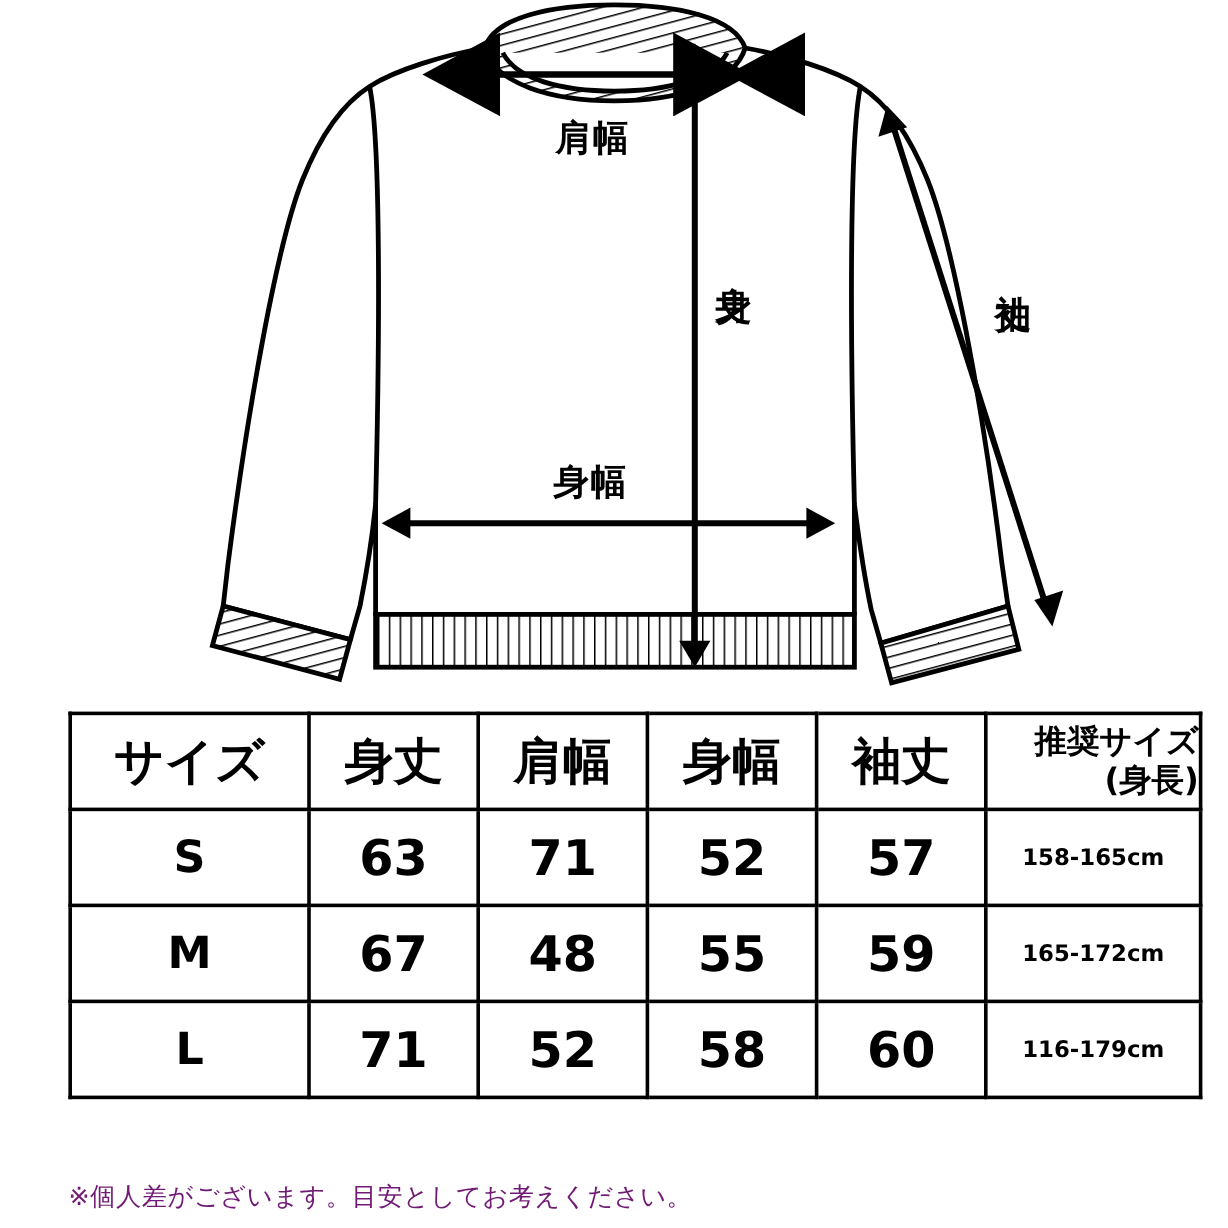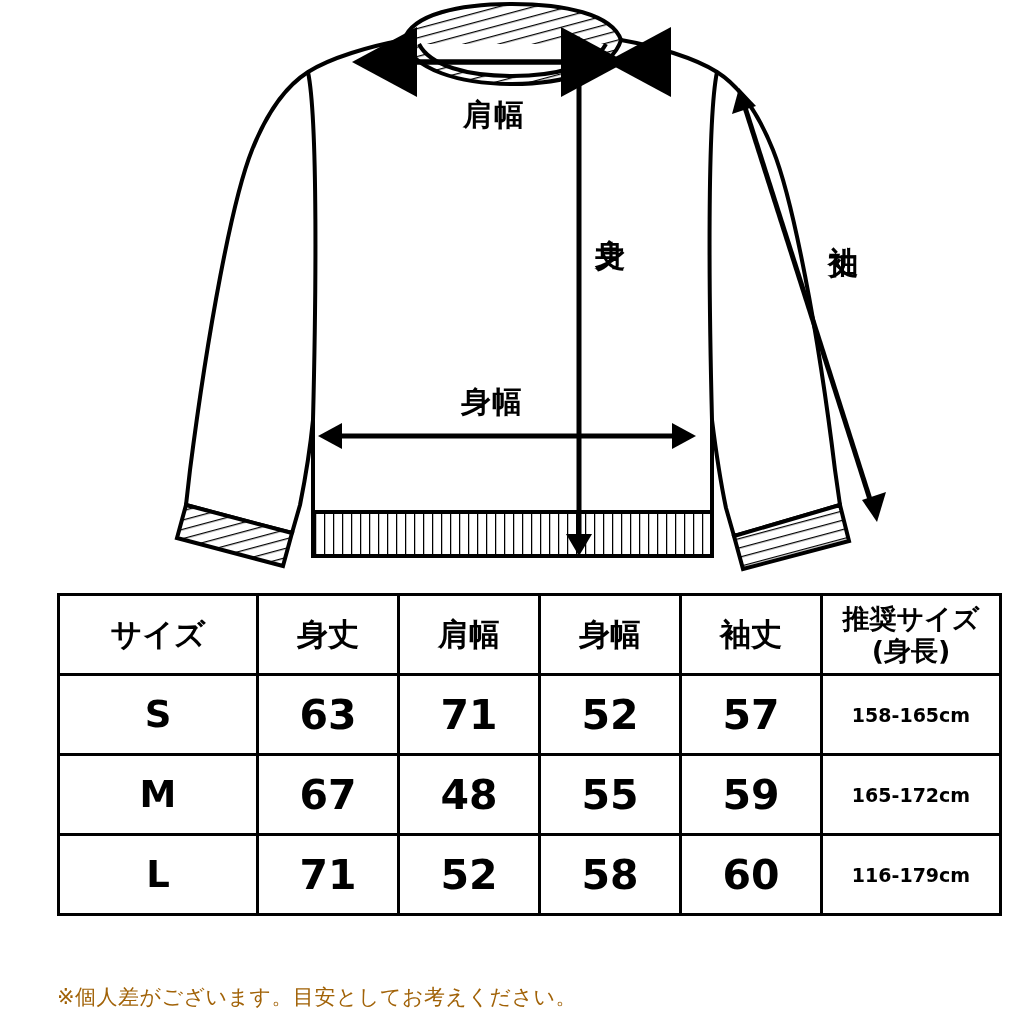--- a/index.html
+++ b/index.html
@@ -49,33 +49,33 @@
     border:3px solid #000;
   }
   th,td{
     text-align:center;
     vertical-align:middle;
     padding:0;
     height:77px;
     font-weight:700;
     color:#000;
   }
-  th{font-size:31px;}
+  th{font-size:41px;}
   td{font-size:41px;}
   .col-size{width:196px;}
   .col-num{width:138px;}
-  .col-rec{width:176px;}
+  .col-rec{width:176px;text-align:right;}
   th.rec{font-size:27px;line-height:1.15;}
   td.rec{font-size:19px;}
   td.size{font-size:37px;}
   #note{
     position:absolute;
     left:57px;top:983px;
     font-size:21px;
-    color:#a16207;
+    color:#701a75;
     letter-spacing:0.5px;
   }
 </style>
 </head>
 <body>
 
 <div id="wrap">
 
   <div id="illo">
     <svg width="1023" height="580" viewBox="0 0 1023 580" xmlns="http://www.w3.org/2000/svg">

